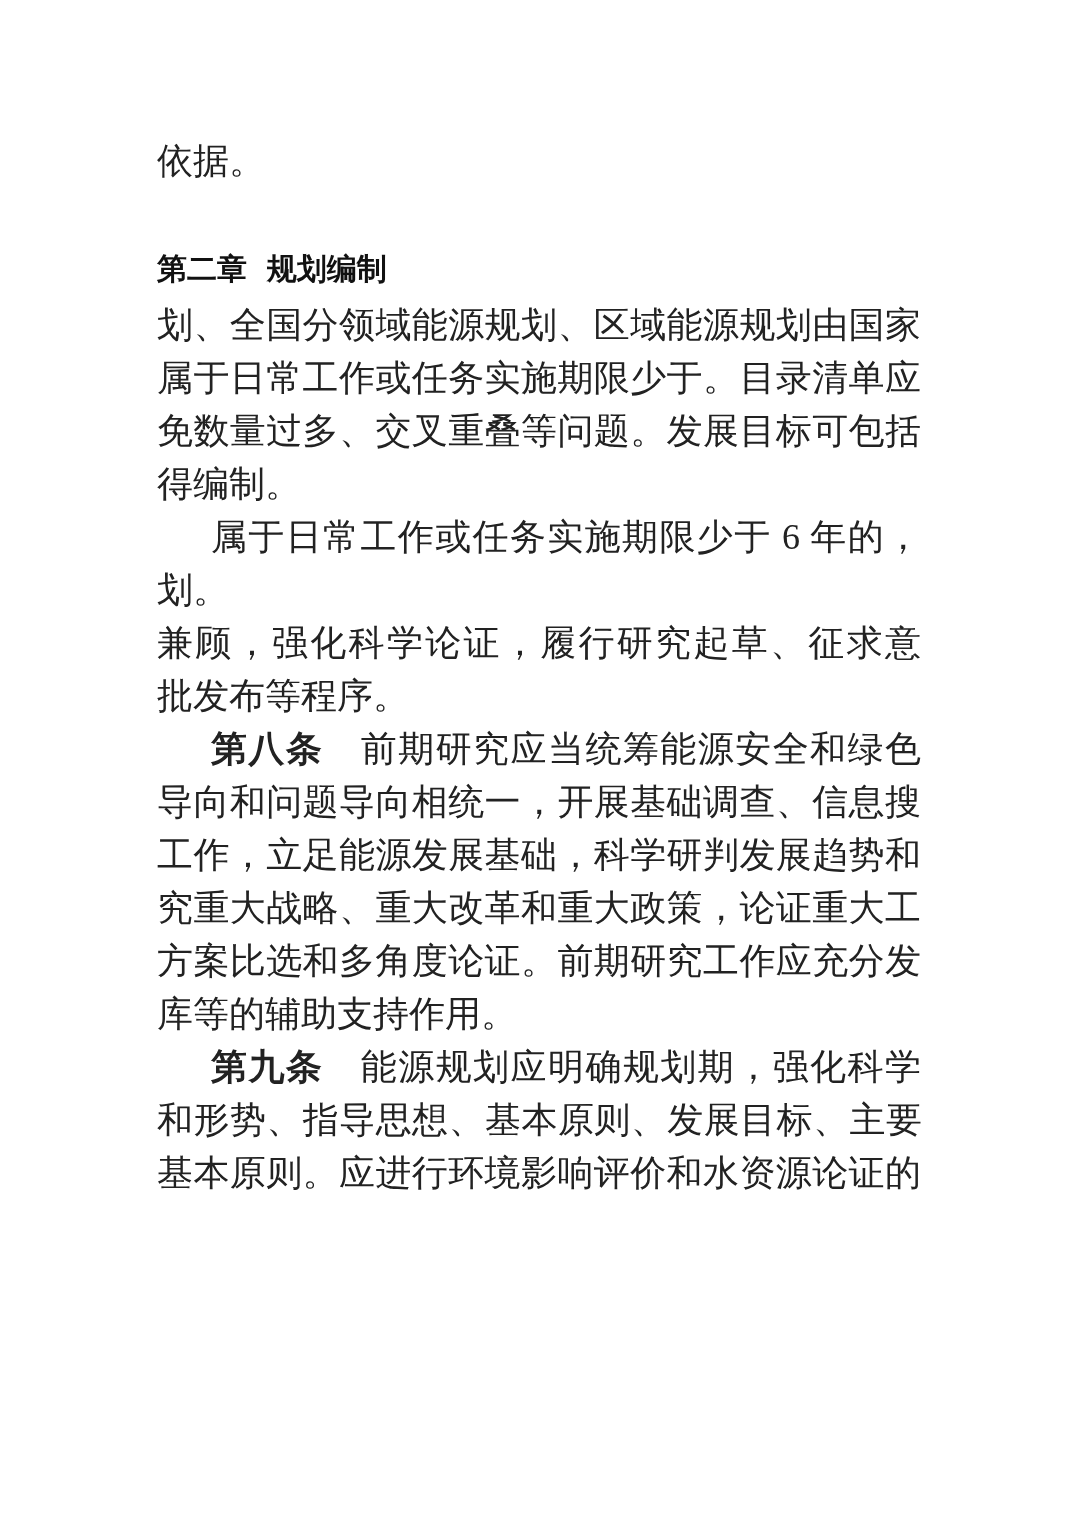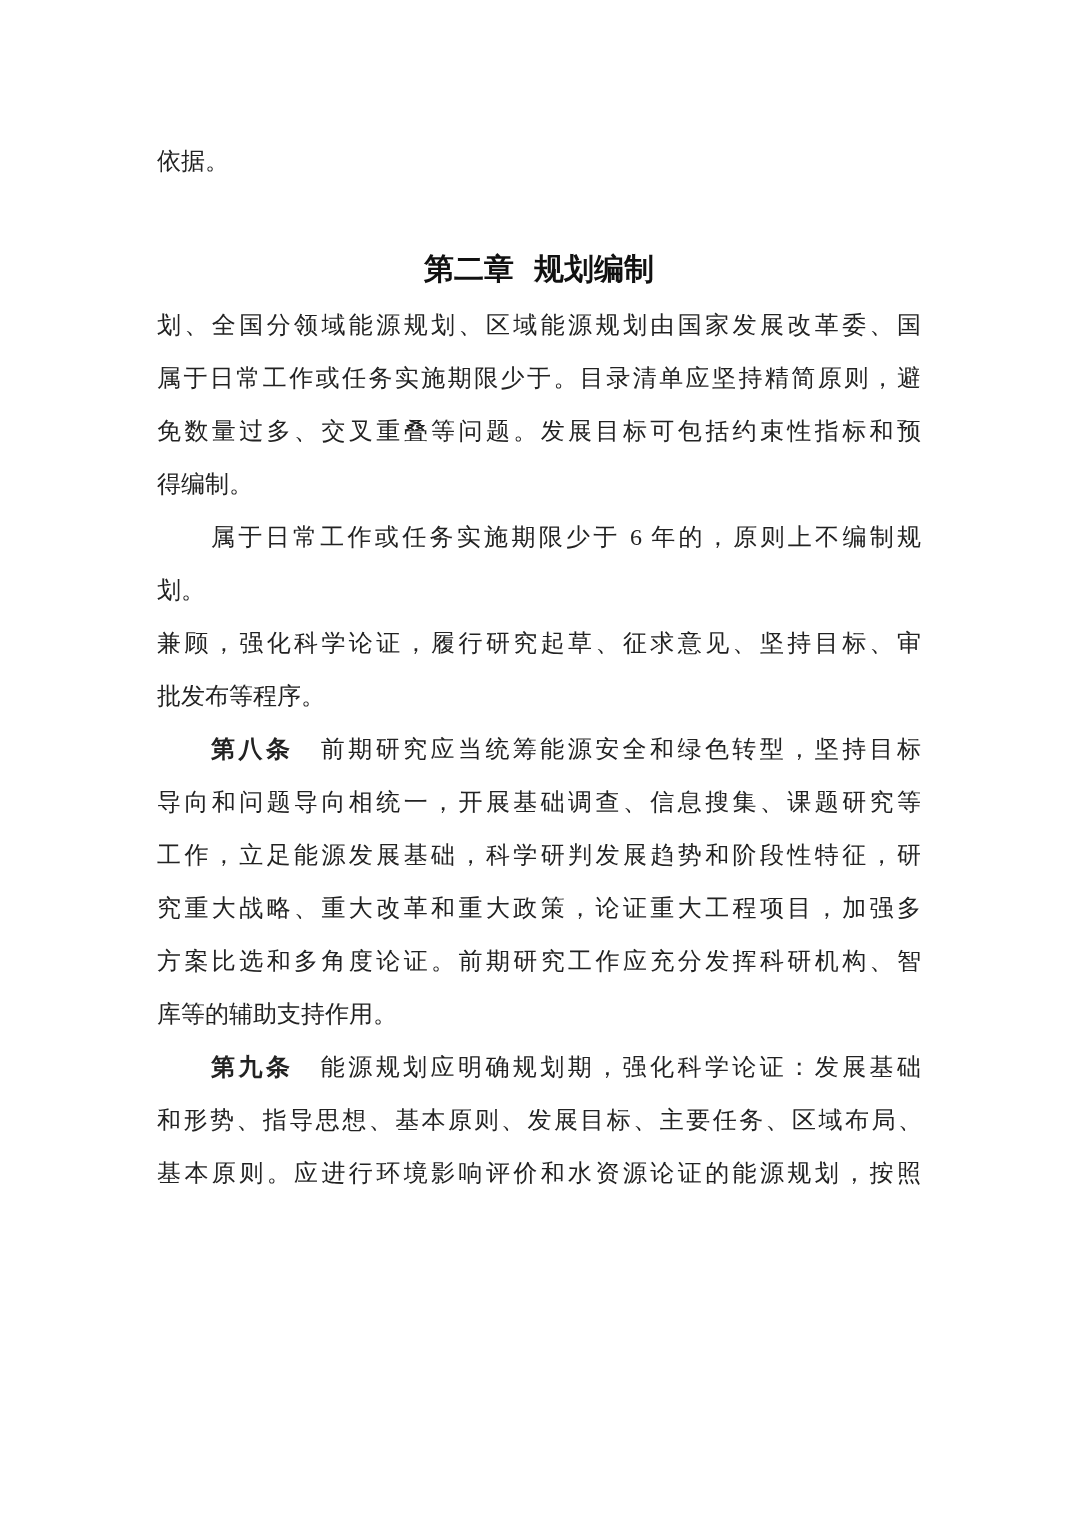--- a/index.html
+++ b/index.html
@@ -19,37 +19,36 @@
   }
   .content {
     position: absolute;
     left: 157px;
     top: 135px;
     width: 764px;
   }
   .line {
     height: 53px;
     line-height: 53px;
-    font-size: 24px;
+    font-size: 36px;
     overflow: hidden;
     white-space: normal;
   }
   .fill {
     text-align: justify;
     text-align-last: justify;
     text-justify: inter-character;
   }
   .indent { padding-left: 54px; }
   .squeeze { letter-spacing: -0.9px; }
   .art { font-weight: 700; }
   .chapter {
     margin-top: 54px;
     height: 53px;
     line-height: 53px;
-    text-align: center;
     font-weight: 700;
     font-size: 30px;
     font-family: "Liberation Sans", "DejaVu Sans", sans-serif;
     color: #111111;
   }
   .chapter-title { margin-left: 0.66em; }
   .body-block { margin-top: 4px; }
 </style>
 </head>
 <body>

